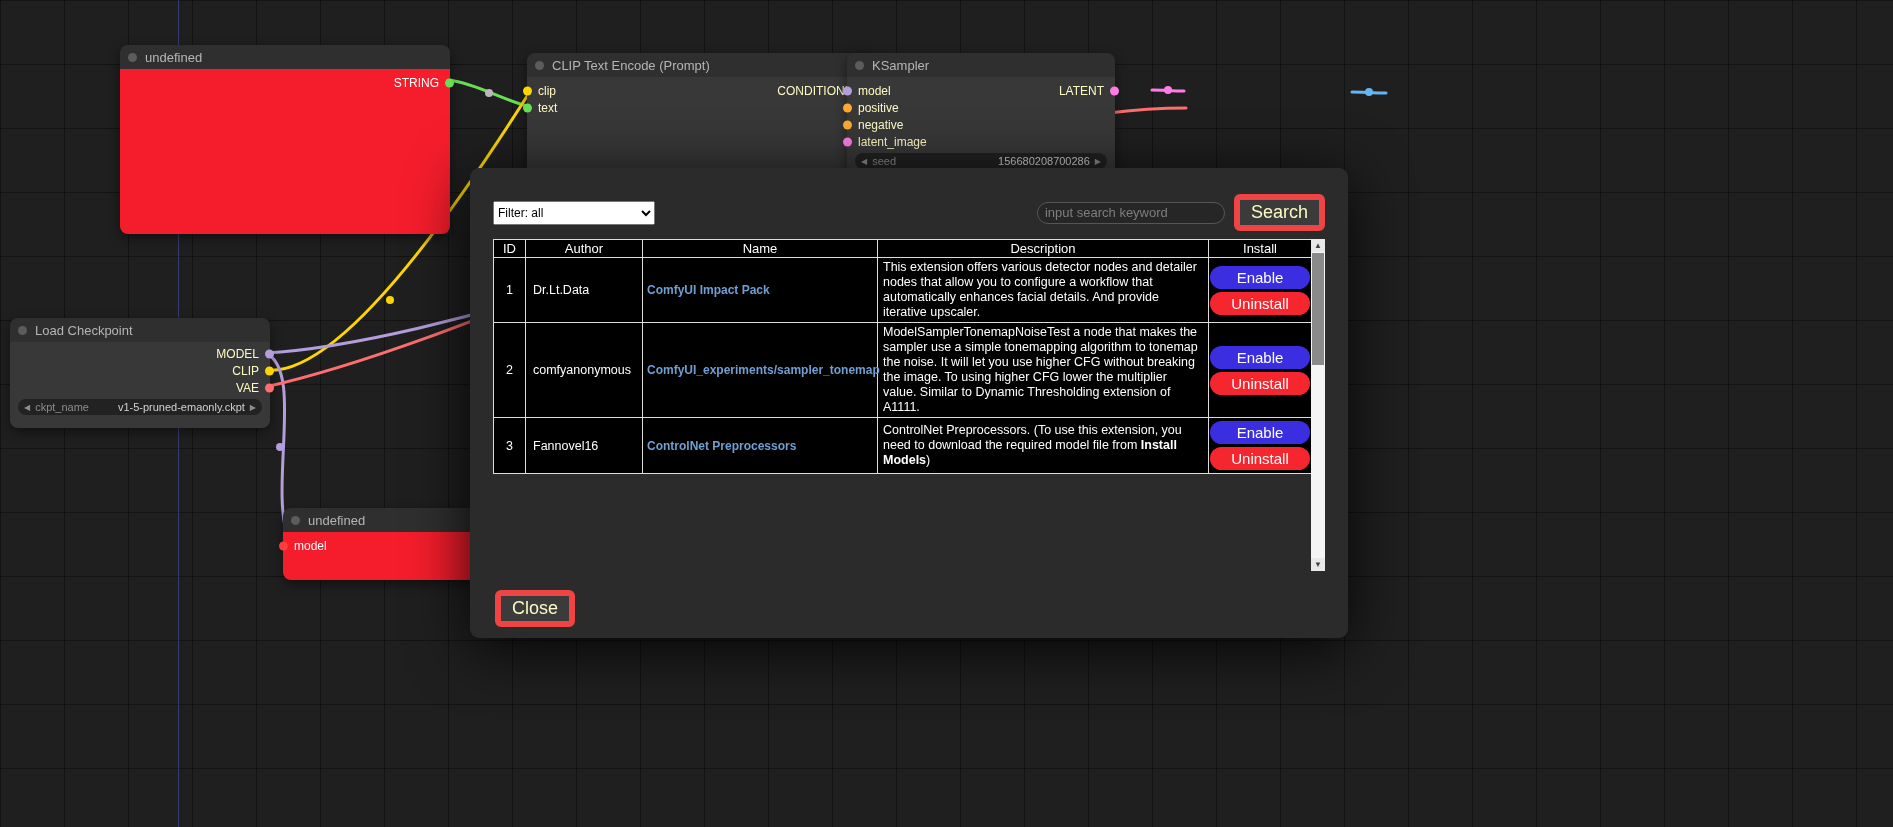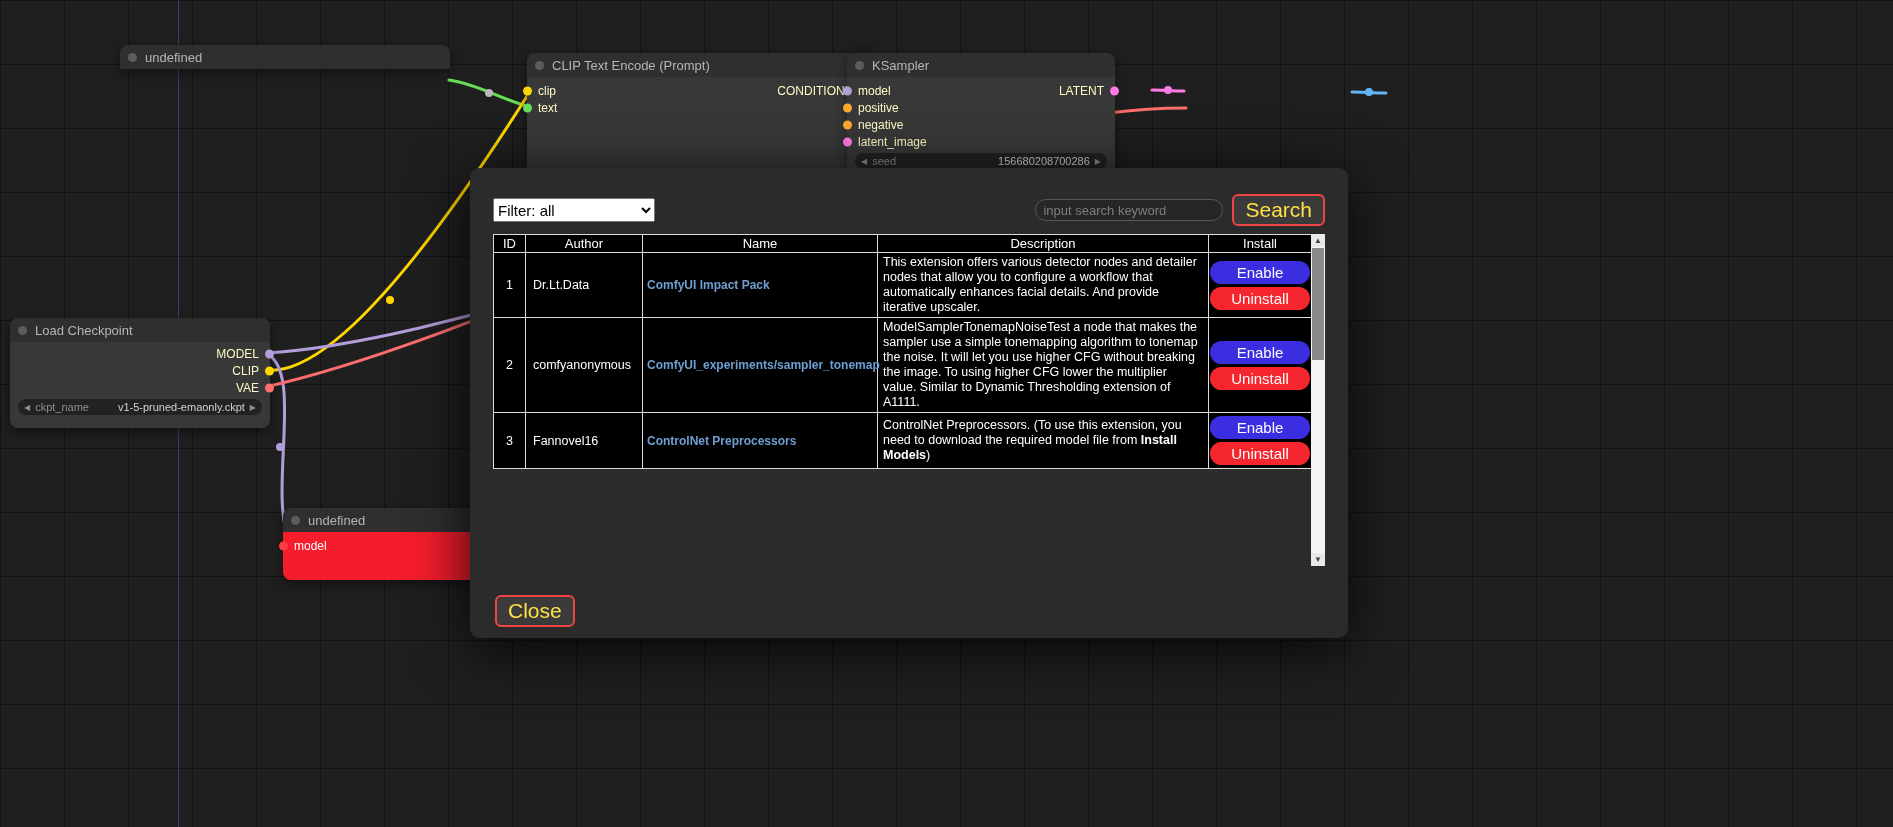--- a/index.html
+++ b/index.html
@@ -47,26 +47,26 @@
   .widget{height:16px;margin:3px 8px 0;background:#222;border-radius:8px;display:flex;align-items:center;
     padding:0 6px;font-size:11px;color:#aaa;gap:5px;white-space:nowrap;overflow:hidden}
   .widget .wlabel{color:#8d8d8d}
   .widget .wvalue{margin-left:auto;color:#d2d2d2}
   .widget .warr{font-size:8px;color:#8d8d8d}
 
   
   #dialog{position:absolute;left:470px;top:168px;width:878px;height:470px;background:#2b2b2b;border-radius:9px;
     z-index:10;box-shadow:0 10px 60px rgba(0,0,0,.85);padding:26px 23px 0;color:#ddd}
   .drow1{display:flex;justify-content:space-between;align-items:center}
-  #filter-select{width:162px;height:24px;font-size:15px}
+  #filter-select{width:162px;height:24px;font-size:12px}
   .search-group{display:flex;align-items:center;gap:9px}
   #search-input{width:188px;height:22px;background:#262626;border:1px solid #565656;border-radius:11px;
     color:#ddd;padding:0 7px;font-size:13px}
   #search-input::placeholder{color:#7e7e7e}
-  .btn{background:#3b3b3b;border:2px solid #ef4444;border-radius:6px;color:#fde047;font-size:21px;
+  .btn{background:#3b3b3b;border:6px solid #ef4444;border-radius:6px;color:#fef9c3;font-size:18px;
     padding:2px 11px;cursor:pointer}
   .twrap{position:relative;margin-top:8px;width:832px;height:332px}
   table{border-collapse:collapse;width:818px;table-layout:fixed;background:#000;color:#fff}
   th,td{border:1px solid #dcdcdc;vertical-align:middle}
   th{font-size:13px;height:18px;font-weight:normal;text-align:center}
   td{font-size:12.5px;padding:2px 4px}
   .c-id{text-align:center}
   .c-author{padding-left:7px}
   .c-name a{color:var(--link_blue,#6f9fd3);font-weight:bold;text-decoration:none;font-size:12px}
   .c-desc{line-height:15px;padding:2px 5px}
@@ -104,20 +104,26 @@
     <circle class="f-cond" cx="878" cy="94" r="4"></circle>
     <circle class="f-latent" cx="1168" cy="90" r="4"></circle>
     <circle class="f-image" cx="1369" cy="92" r="4"></circle>
   </svg>
 
   <div class="node" style="left:120px;top:45px;width:330px">
     <div class="ntitle">
       <span class="tdot"></span>
       <span>undefined</span>
     </div>
+    <div class="nbody error" style="height:165px">
+      <div class="srow">
+        <span class="lbl-r">STRING</span>
+        <span class="pdot out c-string"></span>
+      </div>
+    </div>
   </div>
 
   <div class="node" style="left:527px;top:53px;width:350px">
     <div class="ntitle">
       <span class="tdot"></span>
       <span>CLIP Text Encode (Prompt)</span>
     </div>
     <div class="nbody" style="height:120px">
       <div class="srow">
         <span class="pdot in c-clip"></span>

